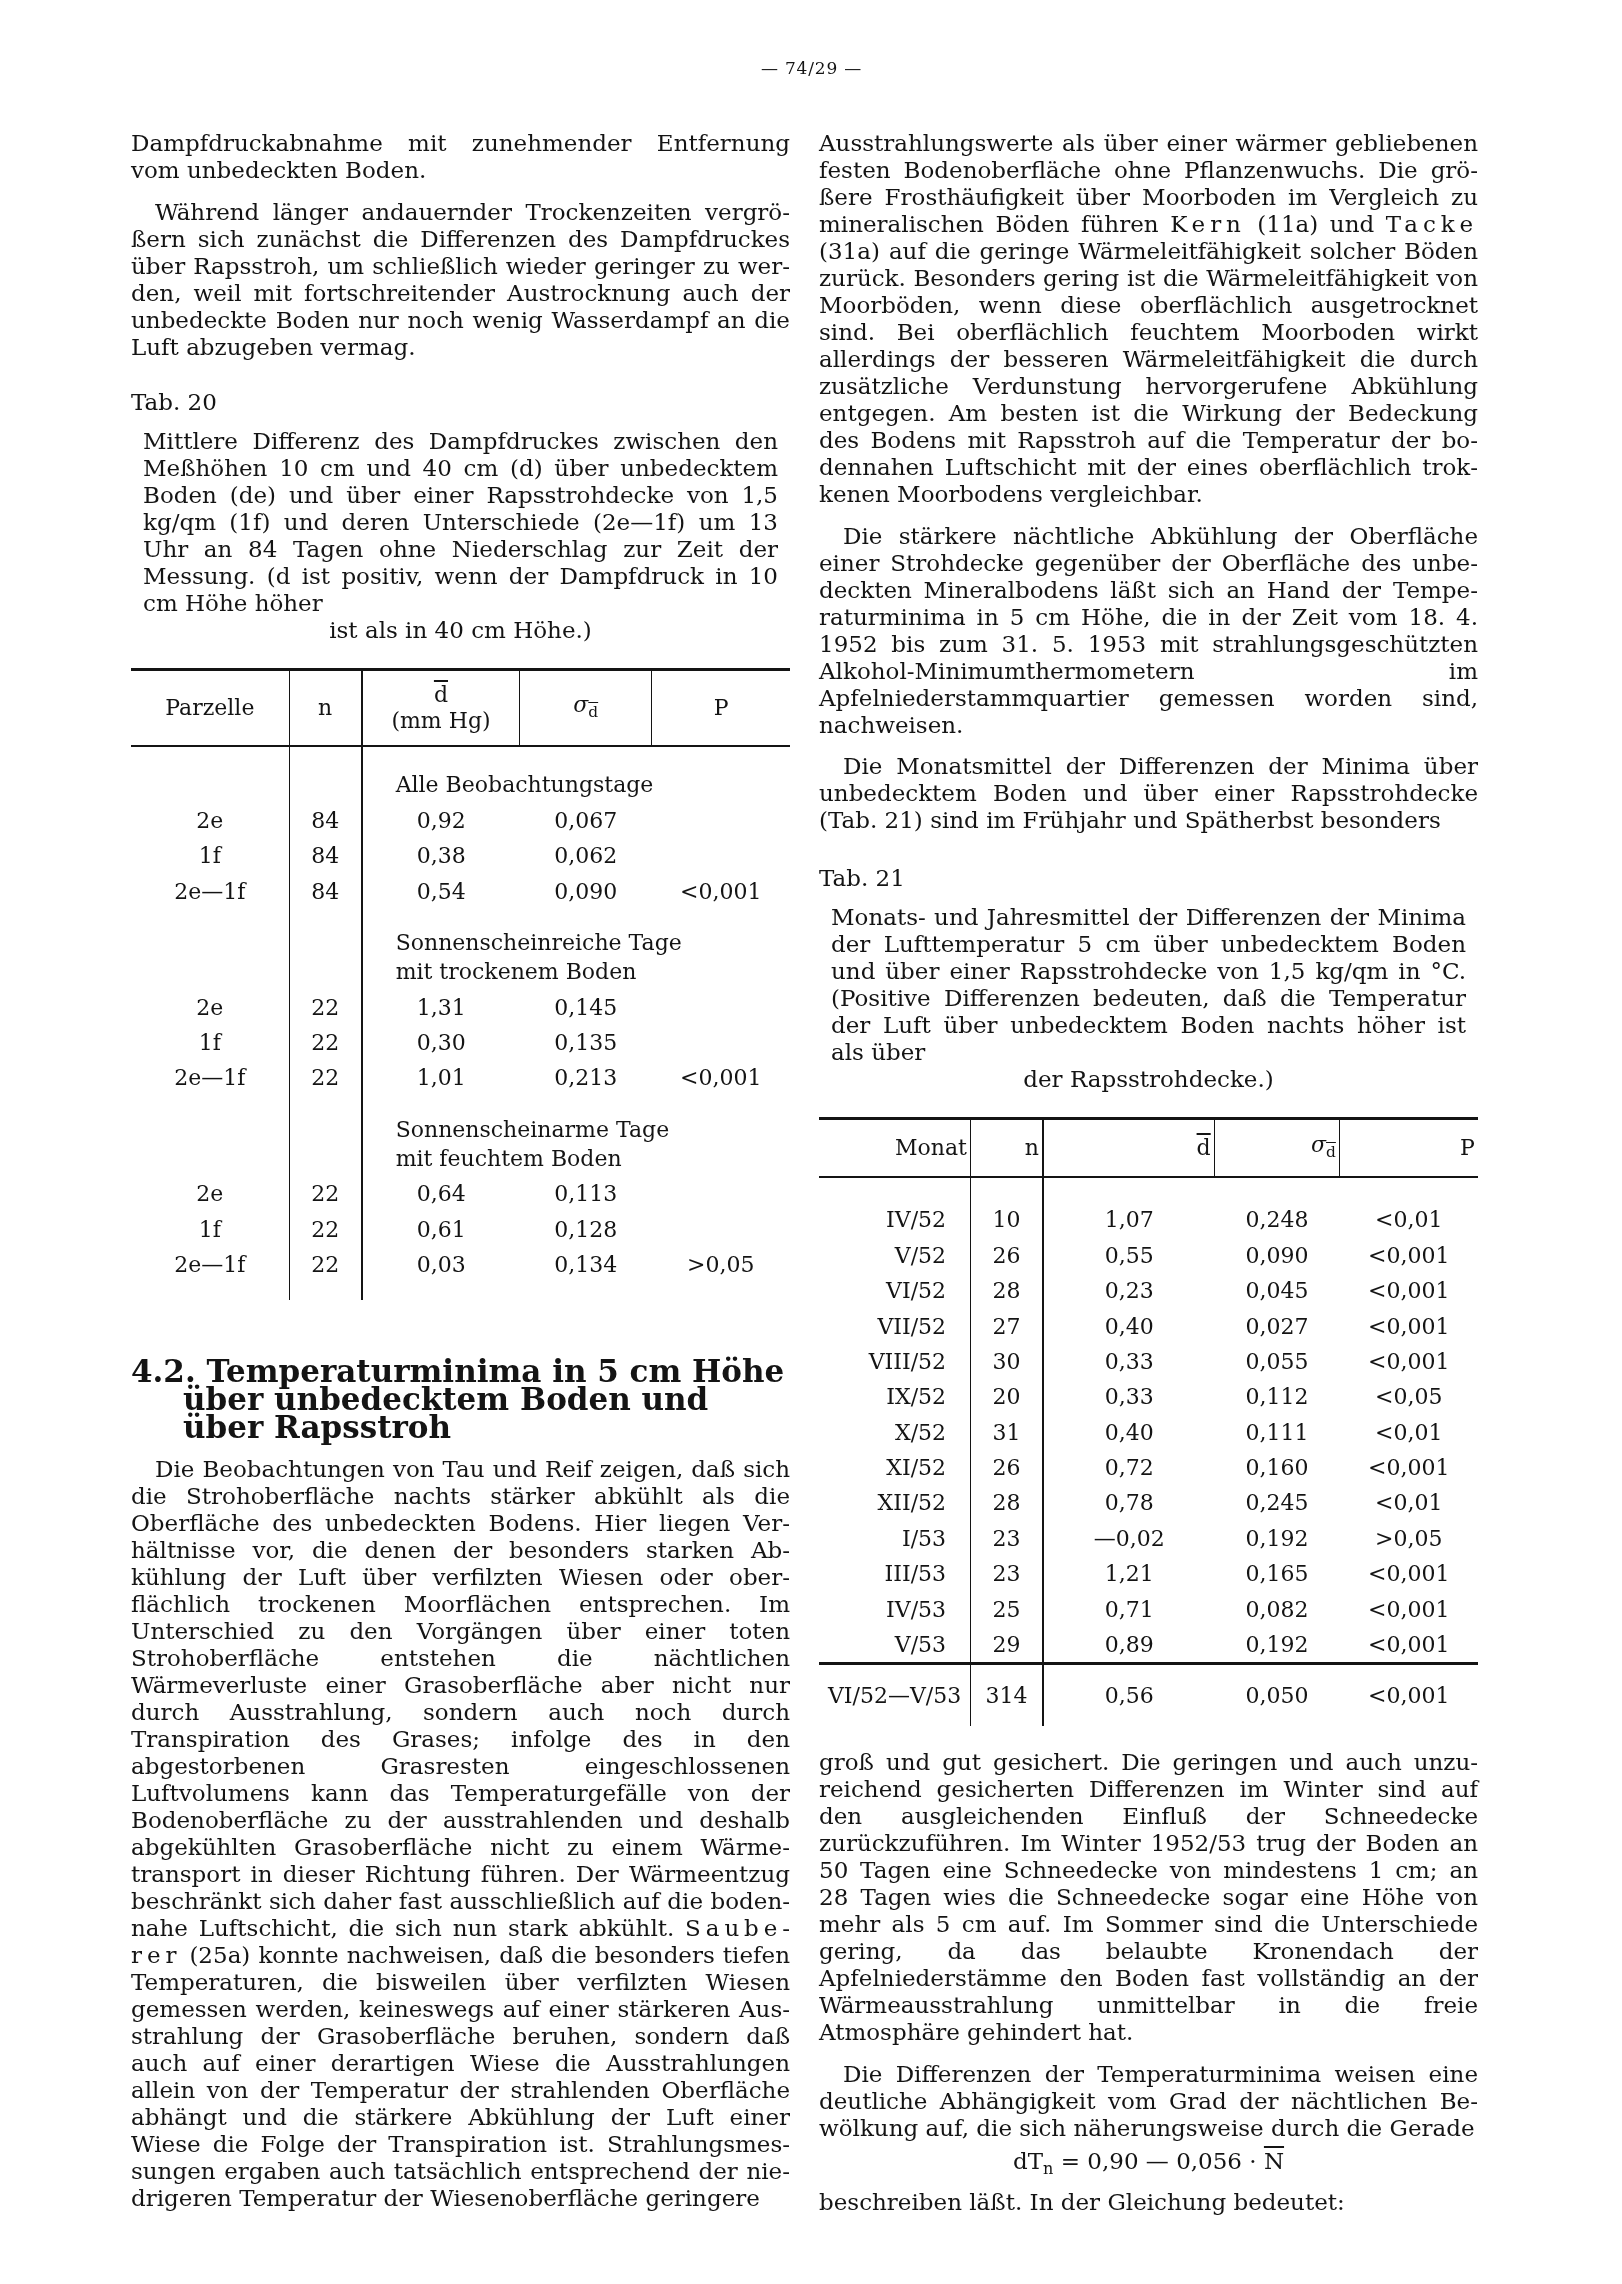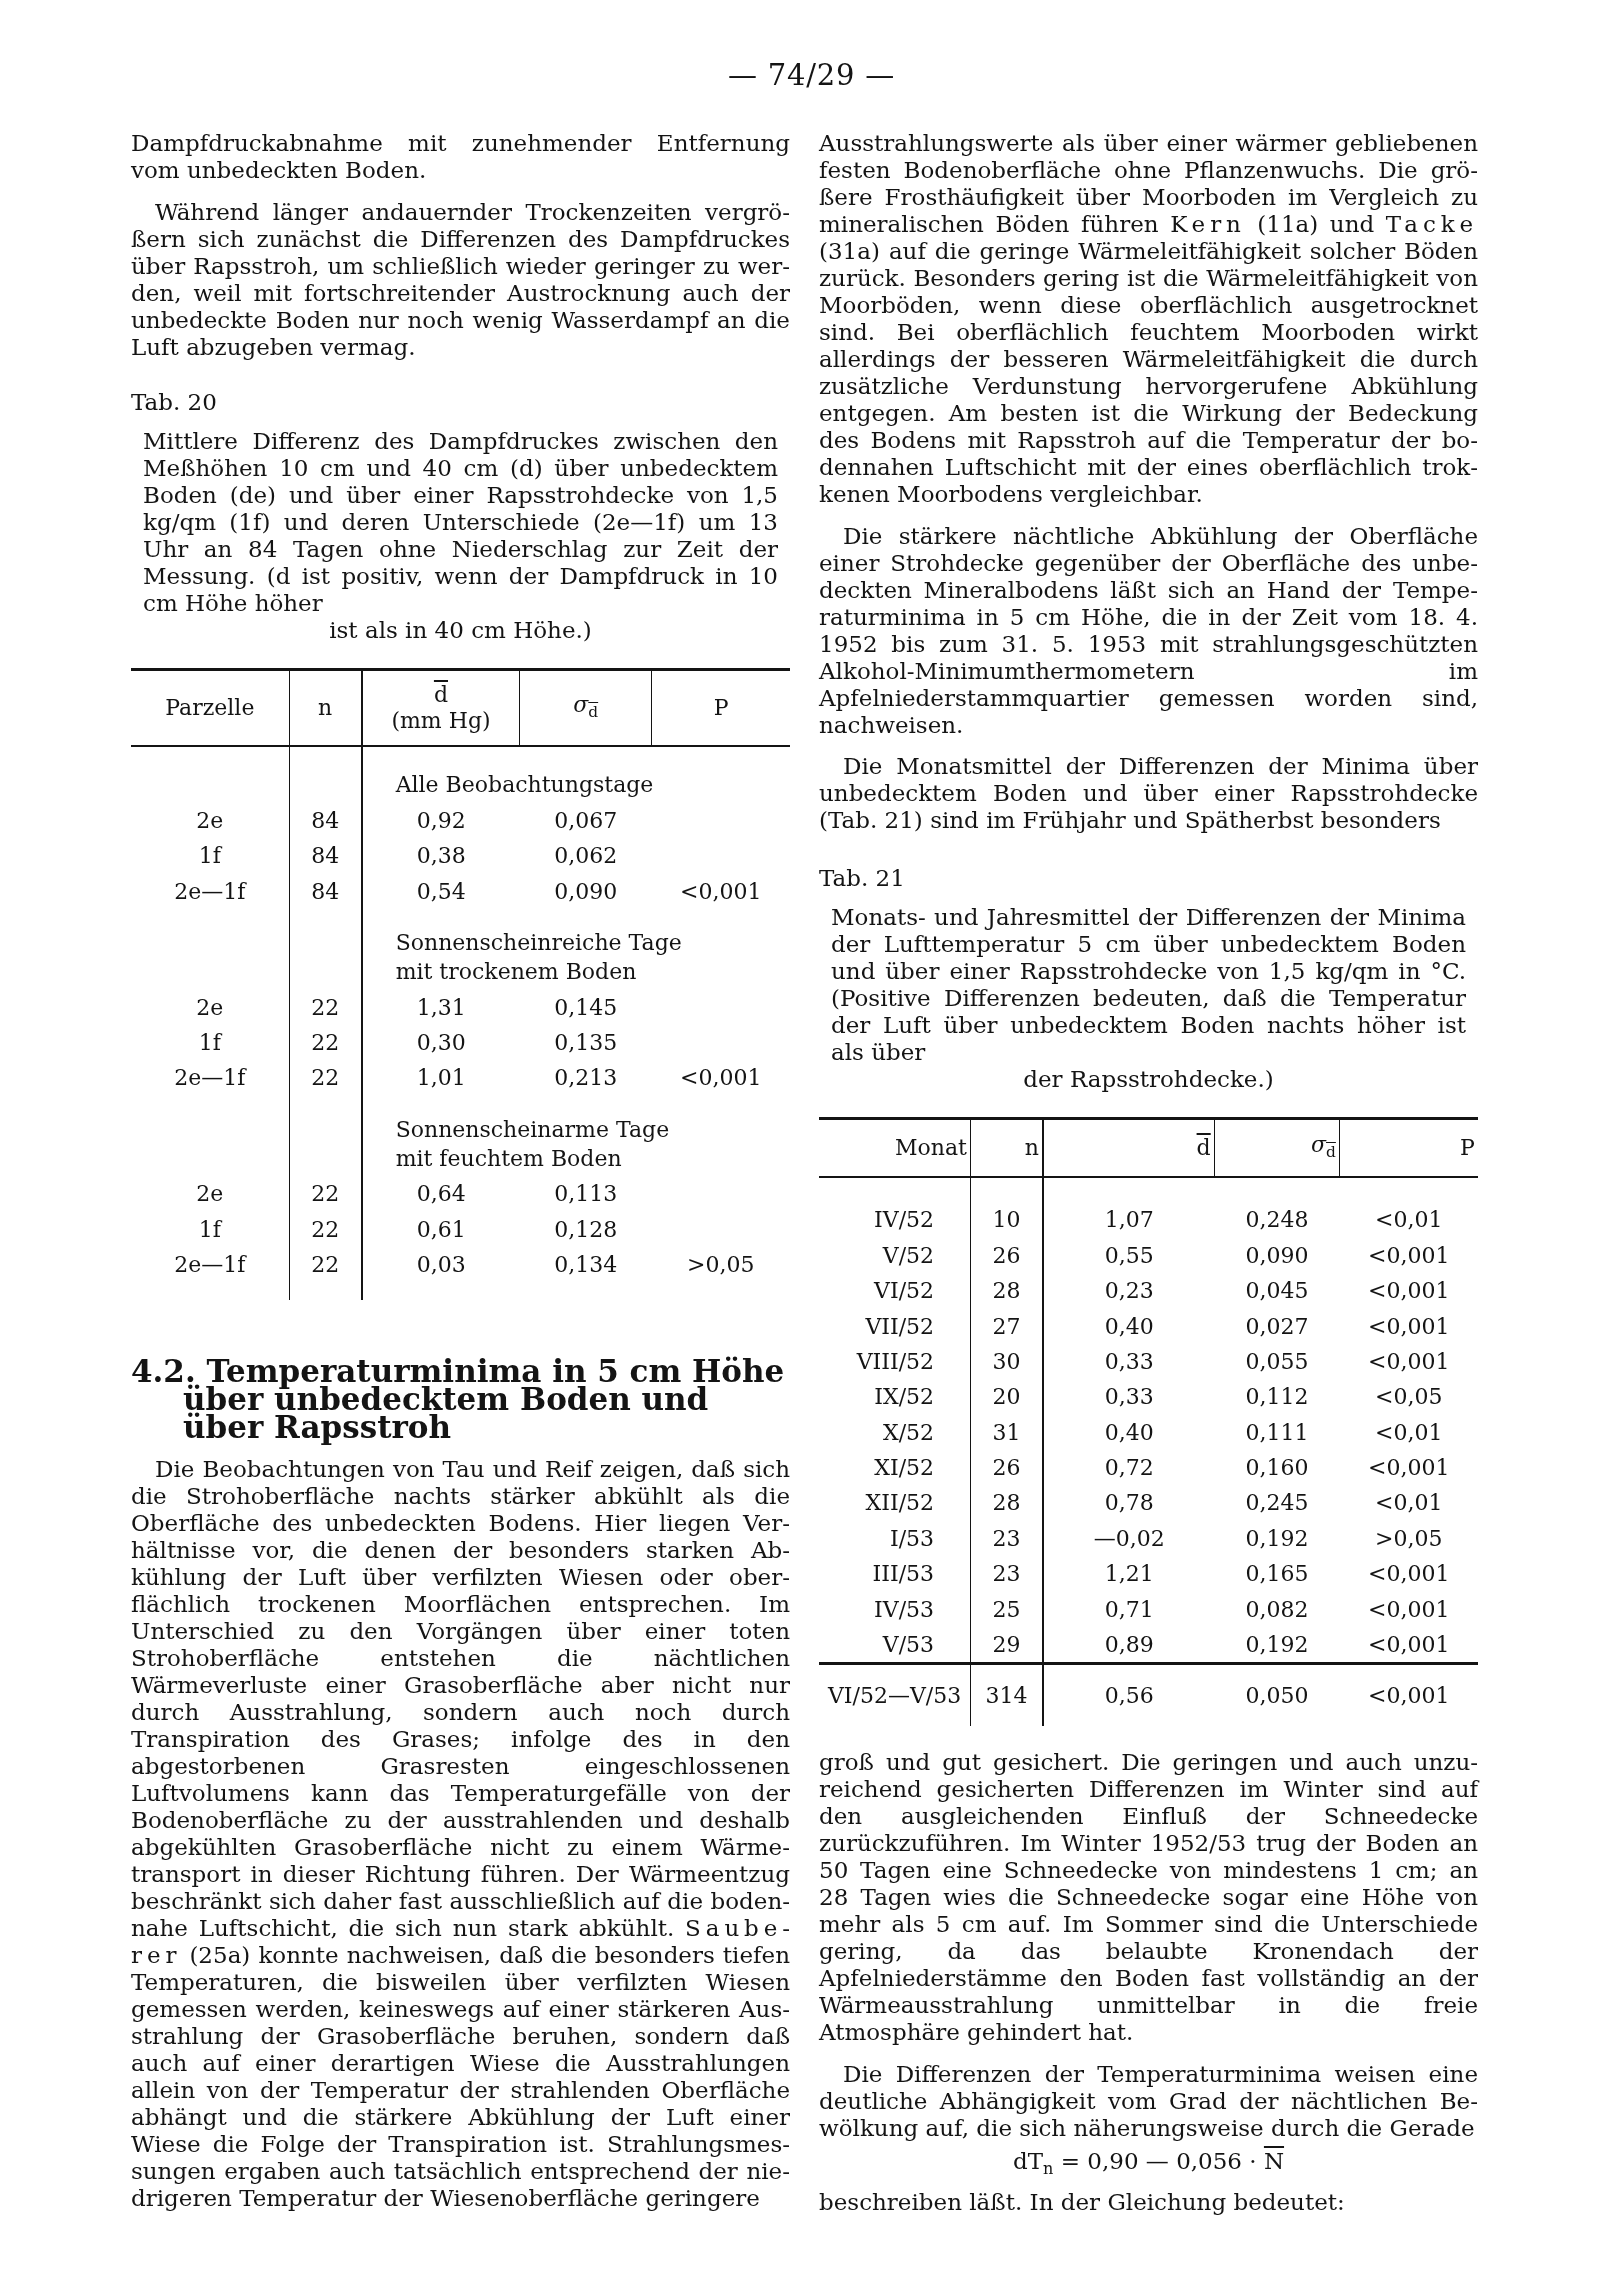--- a/index.html
+++ b/index.html
@@ -3,21 +3,21 @@
 <meta charset="utf-8">
 <style>
   html, body { margin: 0; padding: 0; background: #ffffff; }
   body {
     width: 1623px; height: 2284px; position: relative; overflow: hidden;
     font-family: "DejaVu Serif", "Liberation Serif", serif;
     color: #141414;
   }
   .page-num {
     position: absolute; top: 58px; left: 0; width: 1623px; text-align: center;
-    font-size: 29px; letter-spacing: 0.8px;
+    font-size: 17px; letter-spacing: 0.8px;
   }
   .col { position: absolute; top: 130px; width: 659px; font-size: 23px; line-height: 27px; }
   .col.left { left: 131px; }
   .col.right { left: 819px; }
   p { margin: 0; text-align: justify; hyphens: manual; }
   p.indent { text-indent: 24px; }
   .spaced { letter-spacing: 4.9px; }
   .gap { height: 14.6px; }
   .tab-title { text-align: left; margin: 0; }
   .tab-caption { text-align: justify; margin: 12px; }
@@ -39,21 +39,21 @@
   .group td.label { text-align: left; padding-left: 33px; padding-top: 14.6px; }
   .overbar { text-decoration: overline; }
   .sigma { font-style: italic; }
   .sub { font-size: 70%; vertical-align: -4.9px; }
   h3.section {
     margin: 0; font-size: 31px; font-weight: bold; line-height: 28px;
     padding-left: 52px; text-indent: -52px; text-align: left;
   }
   .eq { text-align: center; margin: 6.5px 0; }
   .rowpad td { height: 11.4px; padding: 0; }
-  table.t21 td.month { text-align: right; padding-right: 36px; }
+  table.t21 td.month { text-align: right; padding-right: 24px; }
   table.t21 tr.total td { border-top: 3.2px solid #141414; padding-top: 16px; padding-bottom: 16px; }
 </style>
 </head>
 <body>
 
 <div class="page-num">— 74/29 —</div>
 
 <div class="col left">
   <p>Dampfdruckabnahme mit zunehmender Entfernung vom unbedeckten Boden.</p>
   <div class="gap"></div>

